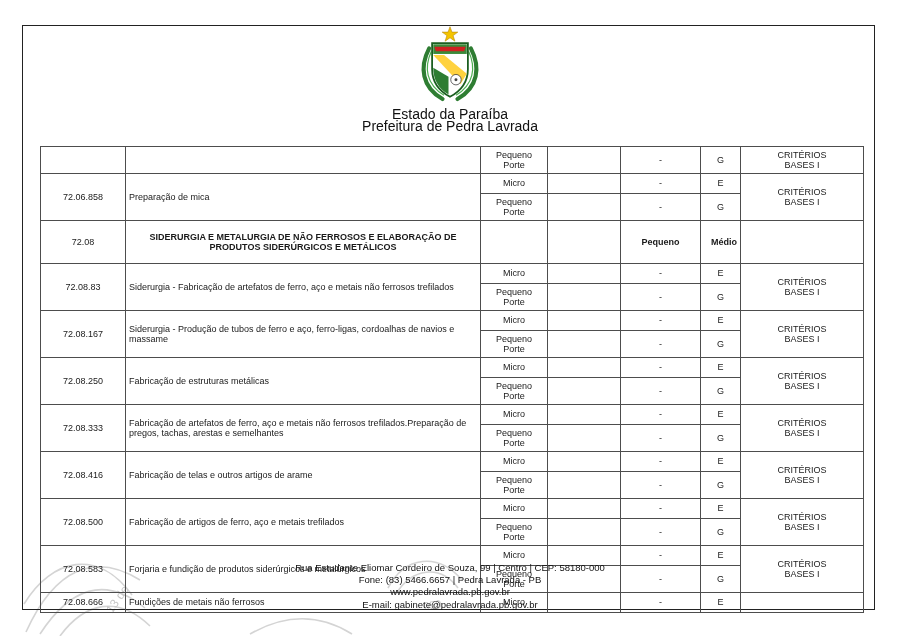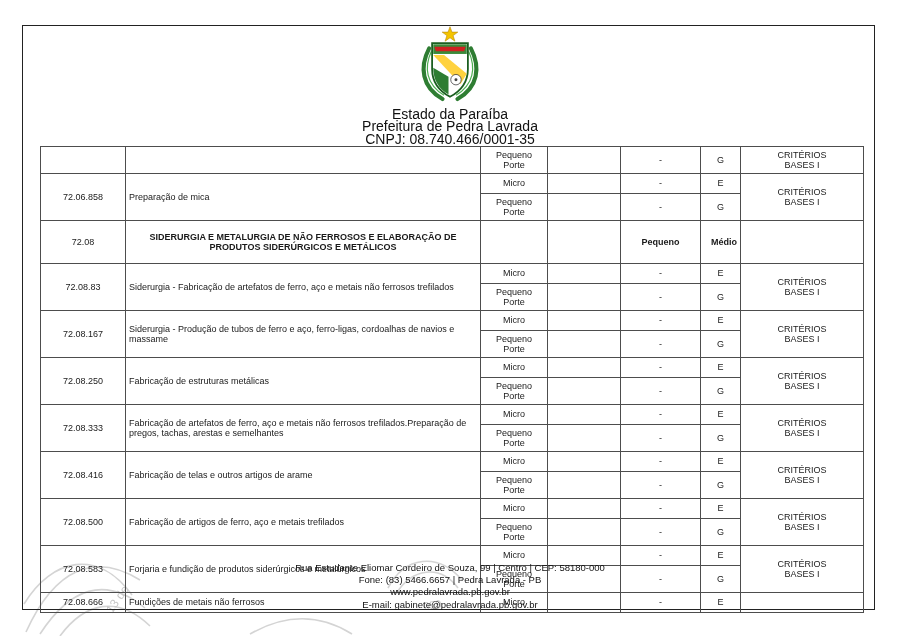--- a/index.html
+++ b/index.html
@@ -86,21 +86,20 @@
           <rect x="27.5" y="24.5" width="45" height="13" fill="#3a8a3a"></rect>
           <polygon points="29,28 71,28 69,34 31,34" fill="#cf2121"></polygon>
           <polygon points="27.5,39 42,39 72.5,64 64,78" fill="#ffd23f"></polygon>
           <path d="M27.5,56 Q27.5,80 48,92 L48,68 Z" fill="#2e7d32"></path>
           <circle cx="58" cy="72" r="7" fill="#ffffff" stroke="#333333" stroke-width="1"></circle>
           <circle cx="58" cy="72" r="2" fill="#444444"></circle>
         </svg>
       </div>
       <div class="hdr-line">Estado da Paraíba</div>
       <div class="hdr-line">Prefeitura de Pedra Lavrada</div>
-      <div class="hdr-line">CNPJ: 08.740.466/0001-35</div>
     </div>
 
     <table class="acts">
       <colgroup>
         <col style="width:85px">
         <col style="width:355px">
         <col style="width:67px">
         <col style="width:73px">
         <col style="width:80px">
         <col style="width:40px">

